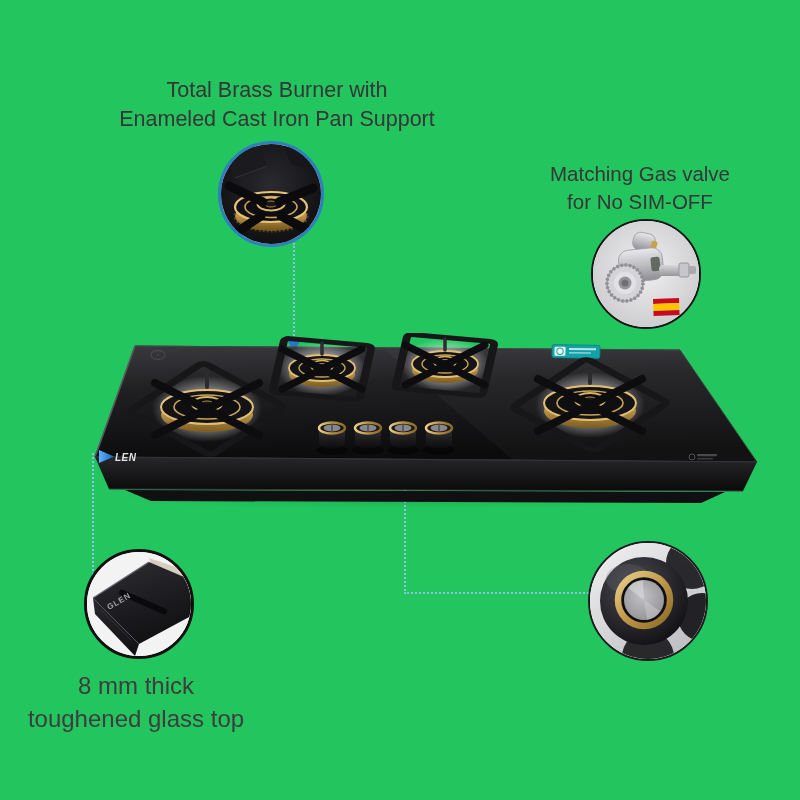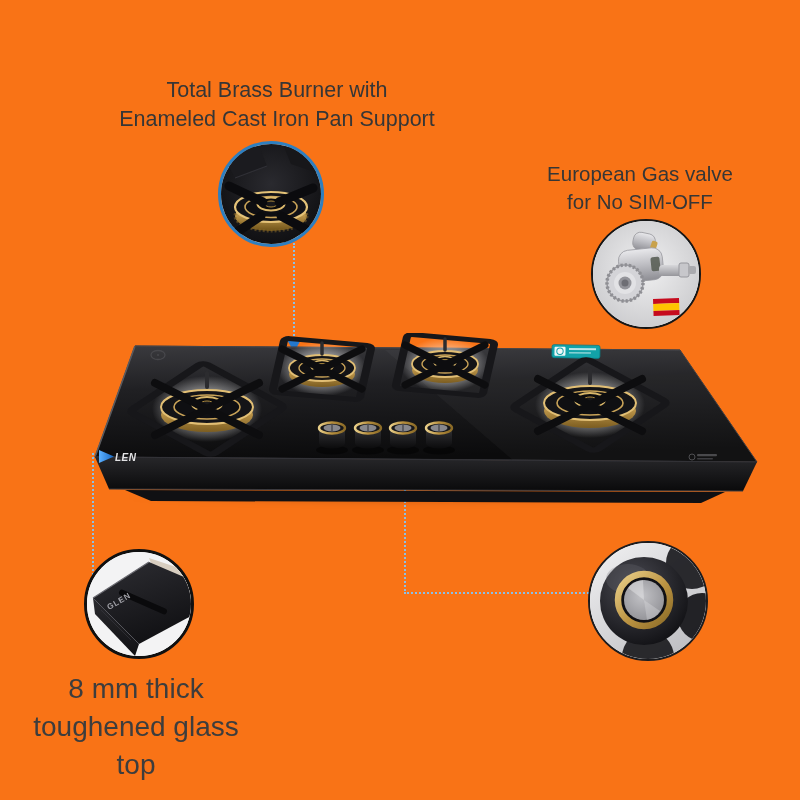--- a/index.html
+++ b/index.html
@@ -1,22 +1,22 @@
 <!DOCTYPE html>
 <html><head>
 <meta charset="utf-8">
 <style>
   html,body{margin:0;padding:0;}
-  #stage{position:relative;width:800px;height:800px;background:#f97316;overflow:hidden;
+  #stage{position:relative;width:800px;height:800px;background:#22c55e;overflow:hidden;
          font-family:"Liberation Sans", sans-serif;}
   .caption{position:absolute;text-align:center;color:#363636;white-space:pre-line;
            font-weight:500;line-height:1.36;}
   #cap-burner{left:77px;top:76px;width:400px;font-size:21.5px;}
   #cap-valve{left:500px;top:160px;width:280px;font-size:20.5px;}
-  #cap-glass{left:16px;top:670px;width:240px;font-size:28px;font-weight:400;color:#3d3d3d;}
+  #cap-glass{left:16px;top:670px;width:240px;font-size:24px;font-weight:400;color:#3d3d3d;}
   #cap-knobs{left:511px;top:663px;width:240px;font-size:21px;}
   .circle{position:absolute;border-radius:50%;overflow:hidden;box-sizing:border-box;background:#fff;}
   #inset-burner{left:218px;top:141px;width:106px;height:106px;border:3px solid #2e7fc0;}
   #inset-valve{left:591px;top:219px;width:110px;height:110px;border:2px solid #161616;}
   #inset-glass{left:84px;top:549px;width:110px;height:110px;border:3px solid #101010;}
   #inset-knob{left:588px;top:541px;width:120px;height:120px;border:2px solid #1c1c1f;}
   .circle svg{display:block;width:100%;height:100%;}
   .dotv{position:absolute;width:0;border-left:2px dotted #8cc0e6;}
   .doth{position:absolute;height:0;border-top:2px dotted #8cc0e6;}
   .arrow{position:absolute;width:0;height:0;}
@@ -32,21 +32,21 @@
               filter:blur(3px);}
   #hob{position:absolute;left:85px;top:333px;width:680px;height:170px;}
 </style>
 </head>
 <body>
 
 <div id="stage">
 
   <div class="caption" id="cap-burner">Total Brass Burner with
 Enameled Cast Iron Pan Support</div>
-  <div class="caption" id="cap-valve">European Gas valve
+  <div class="caption" id="cap-valve">Matching Gas valve
 for No SIM-OFF</div>
   <div class="caption" id="cap-glass">8 mm thick
 toughened glass top</div>
 
   <div class="dotv" id="c1v"></div>
   <div class="arrow" id="c1a"></div>
   <div class="doth" id="c2h"></div>
   <div class="dotv" id="c2v"></div>
   <div class="arrow" id="c3a"></div>
   <div class="dotv" id="c3v"></div>

